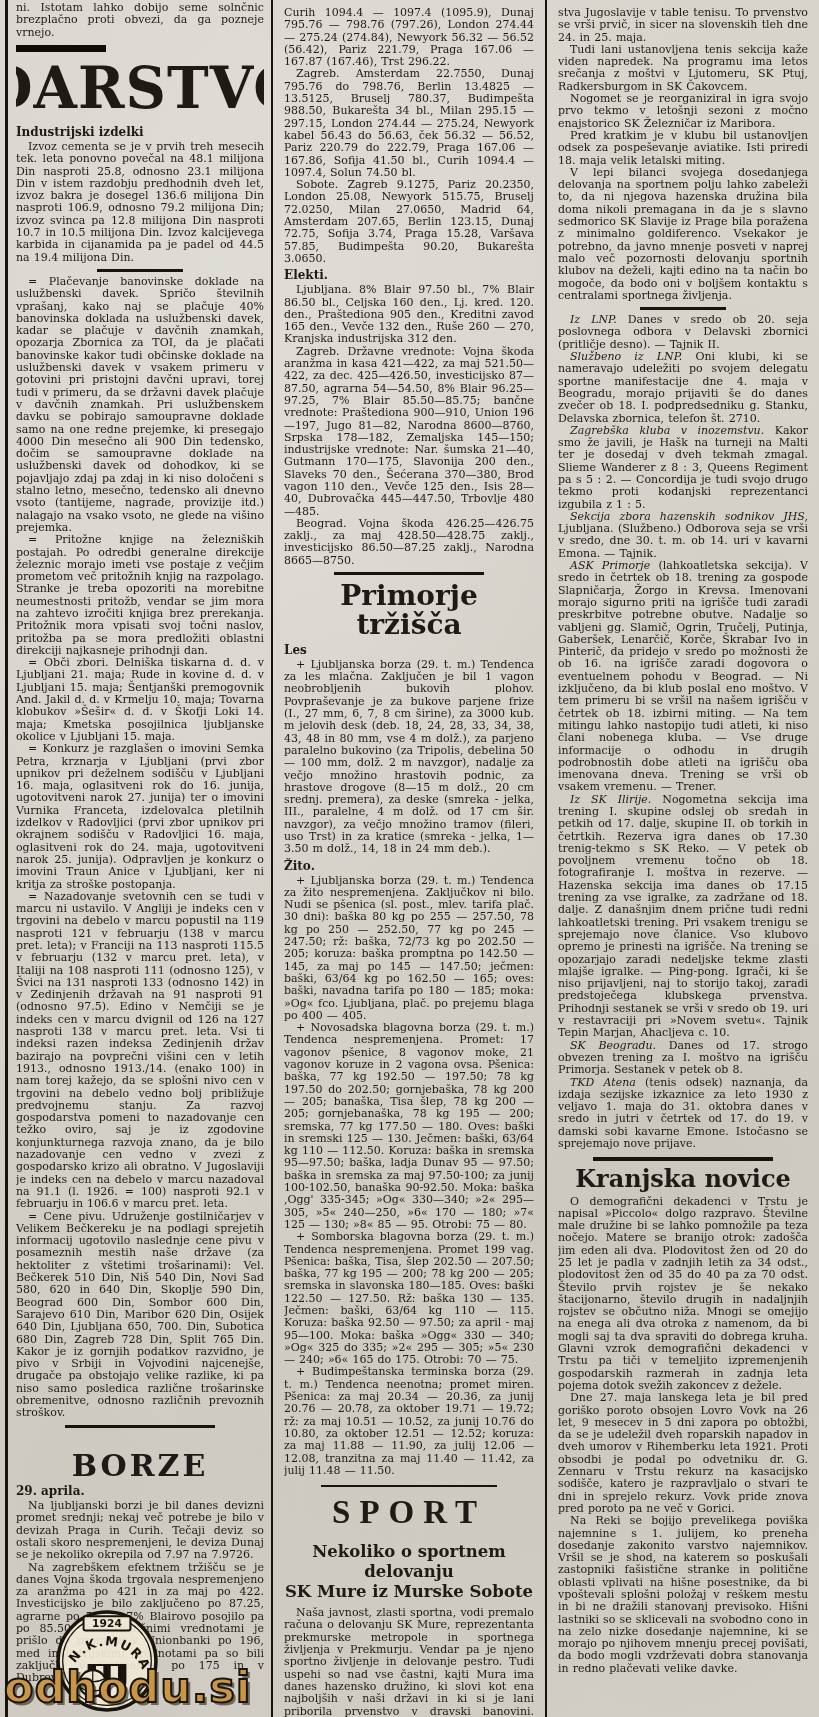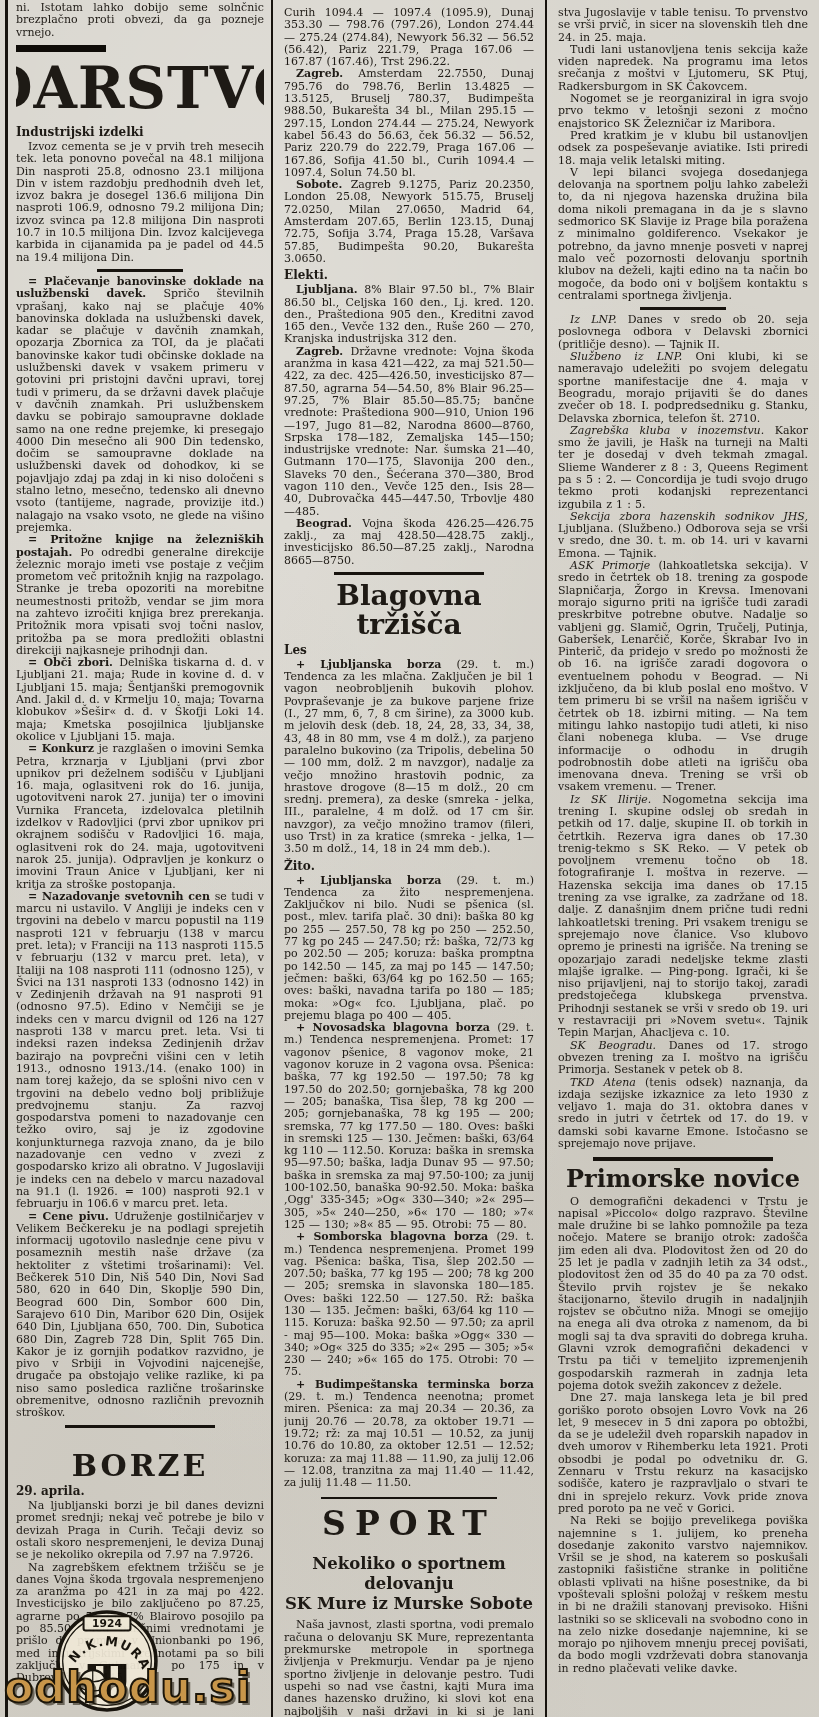--- a/index.html
+++ b/index.html
@@ -12,28 +12,28 @@
   .vrule{position:absolute;top:0;width:2px;height:1717px;background:#17130e;z-index:1;}
   #vrule-left{left:5px;width:3px;}
   #vrule-1{left:271px;}
   #vrule-2{left:545px;}
   .col{position:absolute;top:0;height:1717px;overflow:hidden;text-align:justify;z-index:2;}
   #col-left{left:16px;width:248px;padding-top:2px;}
   #col-mid{left:284px;width:250px;padding-top:7px;}
   #col-right{left:558px;width:250px;padding-top:7px;}
   .para{margin:0;font-size:11px;line-height:12.3px;text-indent:12px;word-spacing:0.6px;}
   .para.noindent{text-indent:0;}
-  .para .lead.bold{font-weight:bold;margin-top:32px;}
+  .para .lead.bold{font-weight:normal;margin-top:32px;}
   .para .lead.italic{font-style:italic;}
   .subhead{font-size:12px;font-weight:bold;text-align:left;margin:3px 0 2px;}
   .headline{font-size:56px;font-weight:700;line-height:1.02;letter-spacing:1px;
             margin:6px 0 10px -32px;white-space:nowrap;transform:scaleY(1.05);transform-origin:left top;}
   .bar{width:106px;height:7px;background:#0f0c08;margin:6px 0 2px -16px;}
   .section-title{font-weight:bold;text-align:center;line-height:1.05;}
-  .section-title.size-xl{font-size:33px;letter-spacing:9px;margin:8px 0 10px;}
+  .section-title.size-xl{font-size:33px;letter-spacing:9px;margin:8px 0 10px;font-family:Liberation Serif, serif;}
   .section-title.size-lg{font-size:30px;letter-spacing:3px;margin:22px 0 3px;}
   .section-title.size-md{font-size:28px;margin:6px 0 2px;}
   .section-title.size-sm{font-size:24px;margin:5px 0 4px;}
   .article-title{font-size:16.5px;font-weight:bold;text-align:center;line-height:1.22;margin:12px 0 5px;}
   .rule{background:#17130e;margin:5px auto 4px;}
   .rule.short{width:86px;height:3px;}
   .rule.mid{width:150px;height:3px;}
   .rule.long{width:176px;height:2px;margin-top:8px;}
   .rule.heavy{width:180px;height:4px;margin:7px auto 5px;}
   
@@ -64,29 +64,29 @@
       <p class="para"><span class="lead bold">= Konkurz </span>je razglašen o imovini Semka Petra, krznarja v Ljubljani (prvi zbor upnikov pri deželnem sodišču v Ljubljani 16. maja, oglasitveni rok do 16. junija, ugotovitveni narok 27. junija) ter o imovini Vurnika Franceta, izdelovalca pletilnih izdelkov v Radovljici (prvi zbor upnikov pri okrajnem sodišču v Radovljici 16. maja, oglasitveni rok do 24. maja, ugotovitveni narok 25. junija). Odpravljen je konkurz o imovini Traun Anice v Ljubljani, ker ni kritja za stroške postopanja.</p>
       <p class="para"><span class="lead bold">= Nazadovanje svetovnih cen </span>se tudi v marcu ni ustavilo. V Angliji je indeks cen v trgovini na debelo v marcu popustil na 119 nasproti 121 v februarju (138 v marcu pret. leta); v Franciji na 113 nasproti 115.5 v februarju (132 v marcu pret. leta), v Italiji na 108 nasproti 111 (odnosno 125), v Švici na 131 nasproti 133 (odnosno 142) in v Zedinjenih državah na 91 nasproti 91 (odnosno 97.5). Edino v Nemčiji se je indeks cen v marcu dvignil od 126 na 127 nasproti 138 v marcu pret. leta. Vsi ti indeksi razen indeksa Zedinjenih držav bazirajo na povprečni višini cen v letih 1913., odnosno 1913./14. (enako 100) in nam torej kažejo, da se splošni nivo cen v trgovini na debelo vedno bolj približuje predvojnemu stanju. Za razvoj gospodarstva pomeni to nazadovanje cen težko oviro, saj je iz zgodovine konjunkturnega razvoja znano, da je bilo nazadovanje cen vedno v zvezi z gospodarsko krizo ali obratno. V Jugoslaviji je indeks cen na debelo v marcu nazadoval na 91.1 (l. 1926. = 100) nasproti 92.1 v februarju in 106.6 v marcu pret. leta.</p>
       <p class="para"><span class="lead bold">= Cene pivu. </span>Udruženje gostilničarjev v Velikem Bečkereku je na podlagi sprejetih informacij ugotovilo naslednje cene pivu v posameznih mestih naše države (za hektoliter z vštetimi trošarinami): Vel. Bečkerek 510 Din, Niš 540 Din, Novi Sad 580, 620 in 640 Din, Skoplje 590 Din, Beograd 600 Din, Sombor 600 Din, Sarajevo 610 Din, Maribor 620 Din, Osijek 640 Din, Ljubljana 650, 700. Din, Subotica 680 Din, Zagreb 728 Din, Split 765 Din. Kakor je iz gornjih podatkov razvidno, je pivo v Srbiji in Vojvodini najcenejše, drugače pa obstojajo velike razlike, ki pa niso samo posledica različne trošarinske obremenitve, odnosno različnih prevoznih stroškov.</p>
       <div class="rule mid"></div>
       <div class="section-title size-lg">BORZE</div>
       <div class="subhead">29. aprila.</div>
       <p class="para">Na ljubljanski borzi je bil danes devizni promet srednji; nekaj več potrebe je bilo v devizah Praga in Curih. Tečaji deviz so ostali skoro nespremenjeni, le deviza Dunaj se je nekoliko okrepila od 7.97 na 7.9726.</p>
       <p class="para">Na zagrebškem efektnem tržišču se je danes Vojna škoda trgovala nespremenjeno za aranžma po 421 in za maj po 422. Investicijsko je bilo zaključeno po 87.25, agrarne po 54.25, 7% Blairovo posojilo pa po 85.50. Med bančnimi vrednotami je prišlo do prometa v Unionbanki po 196, med industrijskimi vrednotami pa so bili zaključki v Gutmannu po 175 in v Dubrovački po 445.</p>
     </div>
   <div id="col-mid" class="col">
-      <p class="para noindent">Curih 1094.4 — 1097.4 (1095.9), Dunaj 353.30 — 798.76 (797.26), London 274.44 — 275.24 (274.84), Newyork 56.32 — 56.52 (56.42), Pariz 221.79, Praga 167.06 — 167.87 (167.46), Trst 296.22.</p>
+      <p class="para noindent">Curih 1094.4 — 1097.4 (1095.9), Dunaj 795.76 — 798.76 (797.26), London 274.44 — 275.24 (274.84), Newyork 56.32 — 56.52 (56.42), Pariz 221.79, Praga 167.06 — 167.87 (167.46), Trst 296.22.</p>
       <p class="para"><span class="lead bold">Zagreb. </span>Amsterdam 22.7550, Dunaj 795.76 do 798.76, Berlin 13.4825 — 13.5125, Bruselj 780.37, Budimpešta 988.50, Bukarešta 34 bl., Milan 295.15 — 297.15, London 274.44 — 275.24, Newyork kabel 56.43 do 56.63, ček 56.32 — 56.52, Pariz 220.79 do 222.79, Praga 167.06 — 167.86, Sofija 41.50 bl., Curih 1094.4 — 1097.4, Solun 74.50 bl.</p>
       <p class="para"><span class="lead bold">Sobote. </span>Zagreb 9.1275, Pariz 20.2350, London 25.08, Newyork 515.75, Bruselj 72.0250, Milan 27.0650, Madrid 64, Amsterdam 207.65, Berlin 123.15, Dunaj 72.75, Sofija 3.74, Praga 15.28, Varšava 57.85, Budimpešta 90.20, Bukarešta 3.0650.</p>
       <div class="subhead">Elekti.</div>
       <p class="para"><span class="lead bold">Ljubljana. </span>8% Blair 97.50 bl., 7% Blair 86.50 bl., Celjska 160 den., Lj. kred. 120. den., Praštediona 905 den., Kreditni zavod 165 den., Vevče 132 den., Ruše 260 — 270, Kranjska industrijska 312 den.</p>
       <p class="para"><span class="lead bold">Zagreb. </span>Državne vrednote: Vojna škoda aranžma in kasa 421—422, za maj 521.50—422, za dec. 425—426.50, investicijsko 87—87.50, agrarna 54—54.50, 8% Blair 96.25—97.25, 7% Blair 85.50—85.75; bančne vrednote: Praštediona 900—910, Union 196—197, Jugo 81—82, Narodna 8600—8760, Srpska 178—182, Zemaljska 145—150; industrijske vrednote: Nar. šumska 21—40, Gutmann 170—175, Slavonija 200 den., Slaveks 70 den., Šećerana 370—380, Brod vagon 110 den., Vevče 125 den., Isis 28—40, Dubrovačka 445—447.50, Trbovlje 480—485.</p>
       <p class="para"><span class="lead bold">Beograd. </span>Vojna škoda 426.25—426.75 zaklj., za maj 428.50—428.75 zaklj., investicijsko 86.50—87.25 zaklj., Narodna 8665—8750.</p>
       <div class="rule mid"></div>
-      <div class="section-title size-md">Blagovna tržišča</div>
+      <div class="section-title size-md">Primorje tržišča</div>
       <div class="subhead">Les</div>
       <p class="para"><span class="lead bold">+ Ljubljanska borza </span>(29. t. m.) Tendenca za les mlačna. Zaključen je bil 1 vagon neobrobljenih bukovih plohov. Povpraševanje je za bukove parjene frize (I., 27 mm, 6, 7, 8 cm širine), za 3000 kub. m jelovih desk (deb. 18, 24, 28, 33, 34, 38, 43, 48 in 80 mm, vse 4 m dolž.), za parjeno paralelno bukovino (za Tripolis, debelina 50 — 100 mm, dolž. 2 m navzgor), nadalje za večjo množino hrastovih podnic, za hrastove drogove (8—15 m dolž., 20 cm srednj. premera), za deske (smreka - jelka, III., paralelne, 4 m dolž. od 17 cm šir. navzgor), za večjo množino tramov (fileri, uso Trst) in za kratice (smreka - jelka, 1—3.50 m dolž., 14, 18 in 24 mm deb.).</p>
       <div class="subhead">Žito.</div>
       <p class="para"><span class="lead bold">+ Ljubljanska borza </span>(29. t. m.) Tendenca za žito nespremenjena. Zaključkov ni bilo. Nudi se pšenica (sl. post., mlev. tarifa plač. 30 dni): baška 80 kg po 255 — 257.50, 78 kg po 250 — 252.50, 77 kg po 245 — 247.50; rž: baška, 72/73 kg po 202.50 — 205; koruza: baška promptna po 142.50 — 145, za maj po 145 — 147.50; ječmen: baški, 63/64 kg po 162.50 — 165; oves: baški, navadna tarifa po 180 — 185; moka: »Og« fco. Ljubljana, plač. po prejemu blaga po 400 — 405.</p>
       <p class="para"><span class="lead bold">+ Novosadska blagovna borza </span>(29. t. m.) Tendenca nespremenjena. Promet: 17 vagonov pšenice, 8 vagonov moke, 21 vagonov koruze in 2 vagona ovsa. Pšenica: baška, 77 kg 192.50 — 197.50; 78 kg 197.50 do 202.50; gornjebaška, 78 kg 200 — 205; banaška, Tisa šlep, 78 kg 200 — 205; gornjebanaška, 78 kg 195 — 200; sremska, 77 kg 177.50 — 180. Oves: baški in sremski 125 — 130. Ječmen: baški, 63/64 kg 110 — 112.50. Koruza: baška in sremska 95—97.50; baška, ladja Dunav 95 — 97.50; baška in sremska za maj 97.50-100; za junij 100-102.50, banaška 90-92.50. Moka: baška ,Ogg' 335-345; »Og« 330—340; »2« 295—305, »5« 240—250, »6« 170 — 180; »7« 125 — 130; »8« 85 — 95. Otrobi: 75 — 80.</p>
       <p class="para"><span class="lead bold">+ Somborska blagovna borza </span>(29. t. m.) Tendenca nespremenjena. Promet 199 vag. Pšenica: baška, Tisa, šlep 202.50 — 207.50; baška, 77 kg 195 — 200; 78 kg 200 — 205; sremska in slavonska 180—185. Oves: baški 122.50 — 127.50. Rž: baška 130 — 135. Ječmen: baški, 63/64 kg 110 — 115. Koruza: baška 92.50 — 97.50; za april - maj 95—100. Moka: baška »Ogg« 330 — 340; »Og« 325 do 335; »2« 295 — 305; »5« 230 — 240; »6« 165 do 175. Otrobi: 70 — 75.</p>
       <p class="para"><span class="lead bold">+ Budimpeštanska terminska borza </span>(29. t. m.) Tendenca neenotna; promet miren. Pšenica: za maj 20.34 — 20.36, za junij 20.76 — 20.78, za oktober 19.71 — 19.72; rž: za maj 10.51 — 10.52, za junij 10.76 do 10.80, za oktober 12.51 — 12.52; koruza: za maj 11.88 — 11.90, za julij 12.06 — 12.08, tranzitna za maj 11.40 — 11.42, za julij 11.48 — 11.50.</p>
       <div class="rule long"></div>
       <div class="section-title size-xl">SPORT</div>
       <div class="article-title">Nekoliko o sportnem delovanju<br>SK Mure iz Murske Sobote</div>
@@ -101,21 +101,21 @@
       <div class="rule short"></div>
       <p class="para"><span class="lead italic">Iz LNP. </span>Danes v sredo ob 20. seja poslovnega odbora v Delavski zbornici (pritličje desno). — Tajnik II.</p>
       <p class="para"><span class="lead italic">Službeno iz LNP. </span>Oni klubi, ki se nameravajo udeležiti po svojem delegatu sportne manifestacije dne 4. maja v Beogradu, morajo prijaviti še do danes zvečer ob 18. I. podpredsedniku g. Stanku, Delavska zbornica, telefon št. 2710.</p>
       <p class="para"><span class="lead italic">Zagrebška kluba v inozemstvu. </span>Kakor smo že javili, je Hašk na turneji na Malti ter je dosedaj v dveh tekmah zmagal. Slieme Wanderer z 8 : 3, Queens Regiment pa s 5 : 2. — Concordija je tudi svojo drugo tekmo proti kodanjski reprezentanci izgubila z 1 : 5.</p>
       <p class="para"><span class="lead italic">Sekcija zbora hazenskih sodnikov JHS, </span>Ljubljana. (Službeno.) Odborova seja se vrši v sredo, dne 30. t. m. ob 14. uri v kavarni Emona. — Tajnik.</p>
       <p class="para"><span class="lead italic">ASK Primorje </span>(lahkoatletska sekcija). V sredo in četrtek ob 18. trening za gospode Slapničarja, Žorgo in Krevsa. Imenovani morajo sigurno priti na igrišče tudi zaradi preskrbitve potrebne obutve. Nadalje so vabljeni gg. Slamič, Ogrin, Tručelj, Putinja, Gaberšek, Lenarčič, Korče, Škrabar Ivo in Pinterič, da pridejo v sredo po možnosti že ob 16. na igrišče zaradi dogovora o eventuelnem pohodu v Beograd. — Ni izključeno, da bi klub poslal eno moštvo. V tem primeru bi se vršil na našem igrišču v četrtek ob 18. izbirni miting. — Na tem mitingu lahko nastopijo tudi atleti, ki niso člani nobenega kluba. — Vse druge informacije o odhodu in drugih podrobnostih dobe atleti na igrišču oba imenovana dneva. Trening se vrši ob vsakem vremenu. — Trener.</p>
       <p class="para"><span class="lead italic">Iz SK Ilirije. </span>Nogometna sekcija ima trening I. skupine odslej ob sredah in petkih od 17. dalje, skupine II. ob torkih in četrtkih. Rezerva igra danes ob 17.30 trenig-tekmo s SK Reko. — V petek ob povoljnem vremenu točno ob 18. fotografiranje I. moštva in rezerve. — Hazenska sekcija ima danes ob 17.15 trening za vse igralke, za zadržane od 18. dalje. Z današnjim dnem prične tudi redni lahkoatletski trening. Pri vsakem trenigu se sprejemajo nove članice. Vso klubovo opremo je prinesti na igrišče. Na trening se opozarjajo zaradi nedeljske tekme zlasti mlajše igralke. — Ping-pong. Igrači, ki še niso prijavljeni, naj to storijo takoj, zaradi predstoječega klubskega prvenstva. Prihodnji sestanek se vrši v sredo ob 19. uri v restavraciji pri »Novem svetu«. Tajnik Tepin Marjan, Ahacljeva c. 10.</p>
       <p class="para"><span class="lead italic">SK Beogradu. </span>Danes od 17. strogo obvezen trening za I. moštvo na igrišču Primorja. Sestanek v petek ob 8.</p>
       <p class="para"><span class="lead italic">TKD Atena </span>(tenis odsek) naznanja, da izdaja sezijske izkaznice za leto 1930 z veljavo 1. maja do 31. oktobra danes v sredo in jutri v četrtek od 17. do 19. v damski sobi kavarne Emone. Istočasno se sprejemajo nove prijave.</p>
       <div class="rule heavy"></div>
-      <div class="section-title size-sm">Primorske novice</div>
+      <div class="section-title size-sm">Kranjska novice</div>
       <p class="para">O demografični dekadenci v Trstu je napisal »Piccolo« dolgo razpravo. Številne male družine bi se lahko pomnožile pa teza nočejo. Matere se branijo otrok: zadošča jim eden ali dva. Plodovitost žen od 20 do 25 let je padla v zadnjih letih za 34 odst., plodovitost žen od 35 do 40 pa za 70 odst. Število prvih rojstev je še nekako štacijonarno, število drugih in nadaljnjih rojstev se občutno niža. Mnogi se omejijo na enega ali dva otroka z namenom, da bi mogli saj ta dva spraviti do dobrega kruha. Glavni vzrok demografični dekadenci v Trstu pa tiči v temeljito izpremenjenih gospodarskih razmerah in zadnja leta pojema dotok svežih zakoncev z dežele.</p>
       <p class="para">Dne 27. maja lanskega leta je bil pred goriško poroto obsojen Lovro Vovk na 26 let, 9 mesecev in 5 dni zapora po obtožbi, da se je udeležil dveh roparskih napadov in dveh umorov v Rihemberku leta 1921. Proti obsodbi je podal po odvetniku dr. G. Zennaru v Trstu rekurz na kasacijsko sodišče, katero je razpravljalo o stvari te dni in sprejelo rekurz. Vovk pride znova pred poroto pa ne več v Gorici.</p>
       <p class="para">Na Reki se bojijo prevelikega poviška najemnine s 1. julijem, ko preneha dosedanje zakonito varstvo najemnikov. Vršil se je shod, na katerem so poskušali zastopniki fašistične stranke in politične oblasti vplivati na hišne posestnike, da bi vpoštevali splošni položaj v reškem mestu in bi ne dražili stanovanj previsoko. Hišni lastniki so se sklicevali na svobodno cono in na zelo nizke dosedanje najemnine, ki se morajo po njihovem mnenju precej povišati, da bodo mogli vzdrževati dobra stanovanja in redno plačevati velike davke.</p>
     </div>
 
   <svg class="wm-crest" viewBox="0 0 100 104" xmlns="http://www.w3.org/2000/svg">
     <circle cx="50" cy="52" r="48" fill="#efe8d6" fill-opacity="0.96" stroke="#141009" stroke-width="3.5"></circle>
     <circle cx="50" cy="52" r="43.5" fill="none" stroke="#141009" stroke-width="1.2"></circle>
     <rect x="27" y="8" width="46" height="14" rx="2" fill="#efe8d6" stroke="#141009" stroke-width="2"></rect>
     <text x="50" y="19" text-anchor="middle" font-family="DejaVu Sans, sans-serif" font-size="10.5" font-weight="bold" fill="#141009">1924</text>

